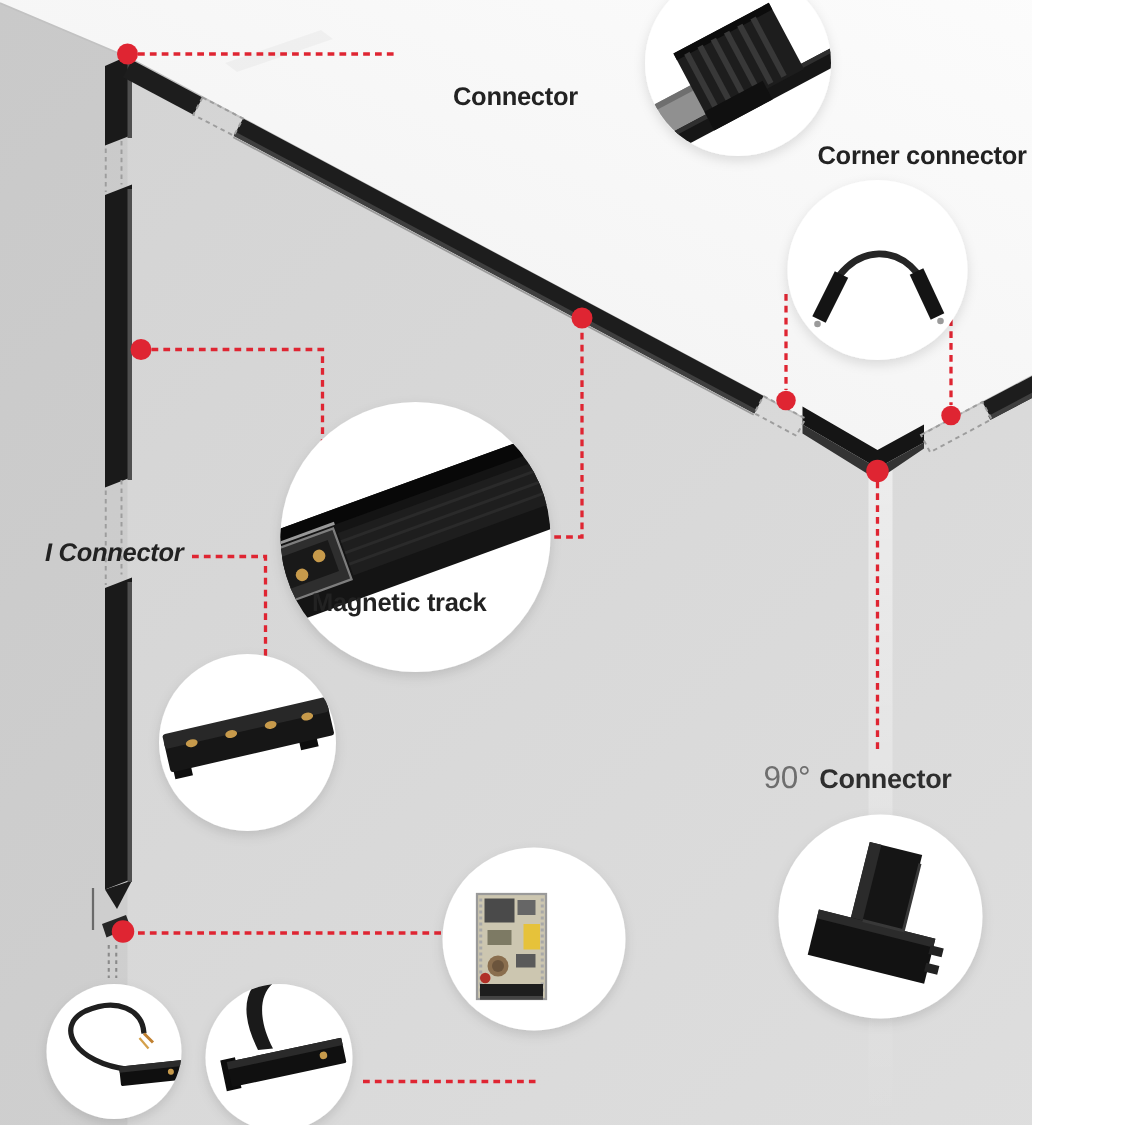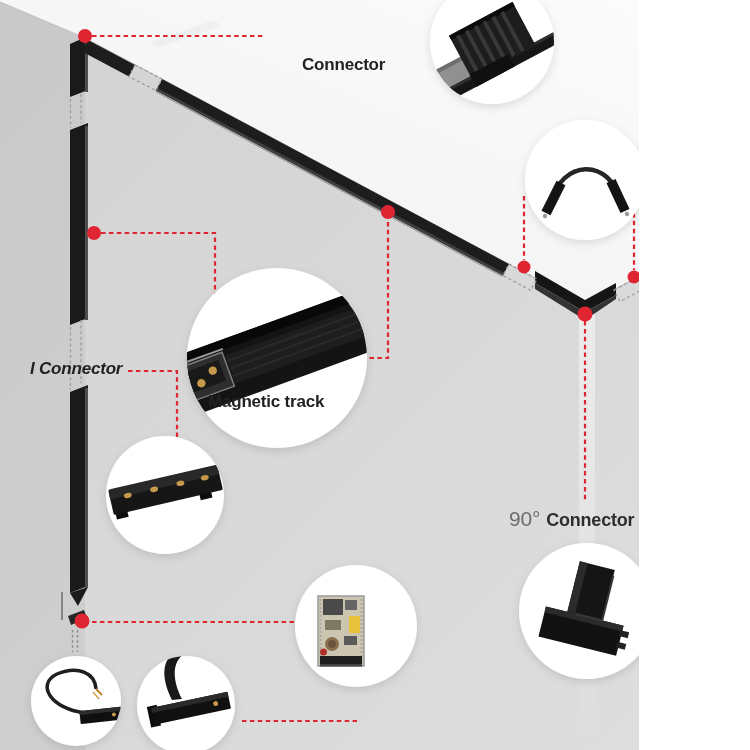--- a/index.html
+++ b/index.html
@@ -1,16 +1,16 @@
 <!DOCTYPE html>
 <html style="--accent-red: #df2532; --track-black: #1a1a1a; --ceiling-white: #f9f9f9; --wall-gray: #d9d9d9; --contact-gold: #c79a4b; --label-color: #222222; --angle-gray: #6e6e6e;"><head>
 <meta charset="utf-8">
 <style>
   html,body{margin:0;padding:0;background:#fff;}
-  .stage{position:relative;width:639px;height:750px;overflow:hidden;
+  .stage{position:relative;width:688px;height:750px;overflow:hidden;
          font-family:"Liberation Sans",sans-serif;background:#d9d9d9;}
   .stage svg{position:absolute;left:0;top:0;}
   .label{position:absolute;white-space:nowrap;color:var(--label-color,#222);
          font-weight:700;letter-spacing:-0.2px;line-height:1.1;}
   .lab-17{font-size:17px;}
   .lab-18{font-size:18px;}
   .deg-row{display:flex;align-items:baseline;gap:6px;text-align:right;}
   .deg-gray{font-size:21px;font-weight:400;color:var(--angle-gray,#6e6e6e);}
   .deg-dark{font-size:18px;font-weight:700;color:#2e2e2e;}
   .power{color:#121212;}
@@ -269,19 +269,20 @@
         <rect x="148" y="698" width="10" height="21" fill="#0c0c0c"></rect>
         <rect x="152" y="700" width="78" height="17" rx="1" fill="#101010"></rect>
         <rect x="152" y="700" width="78" height="5" fill="#2a2a2a"></rect>
         <circle class="gold" cx="216" cy="709" r="2.5"></circle>
       </g>
     </g>
   </g>
 </svg>
 
   <div class="label lab-17" style="left:302px;top:56px;">Connector</div>
+  <div class="label lab-17" style="left:545px;top:95px;">Corner connector</div>
   <div class="label lab-17" style="left:30px;top:360px;font-style:italic;">I Connector</div>
   <div class="label lab-17" style="left:208px;top:393px;">Magnetic track</div>
   <div class="label deg-row" style="left:509px;top:507px;">
     <span class="deg-gray">90°</span>
     <span class="deg-dark">Connector</span>
   </div>
 </div>
 
 </body></html>

